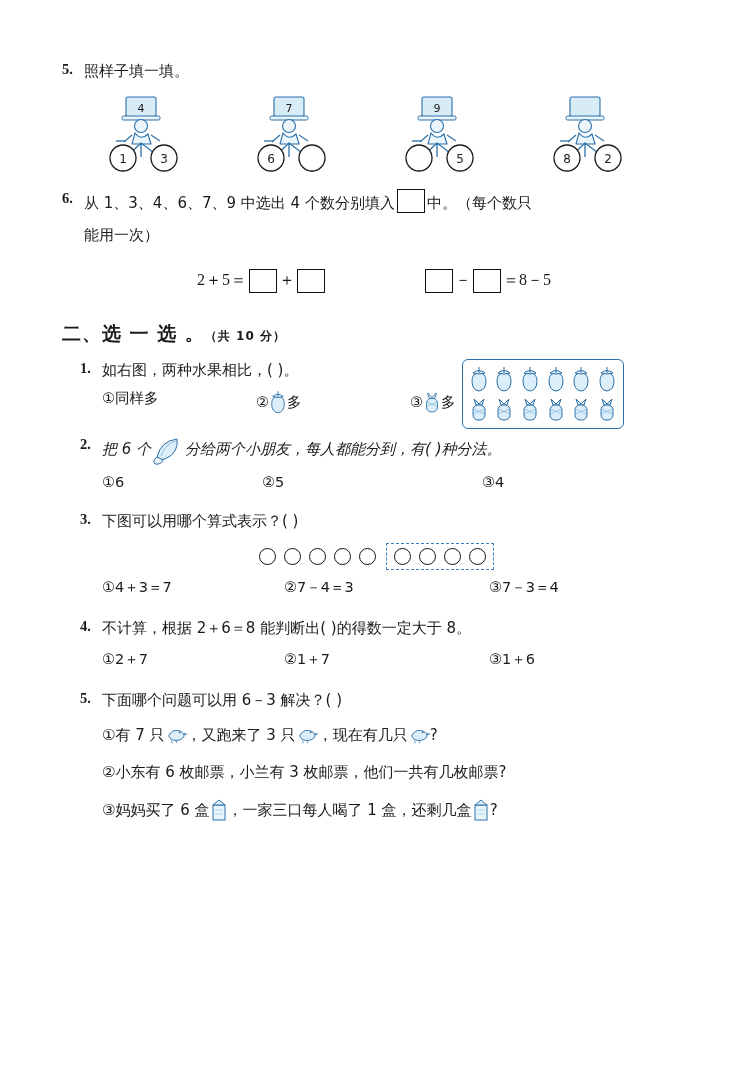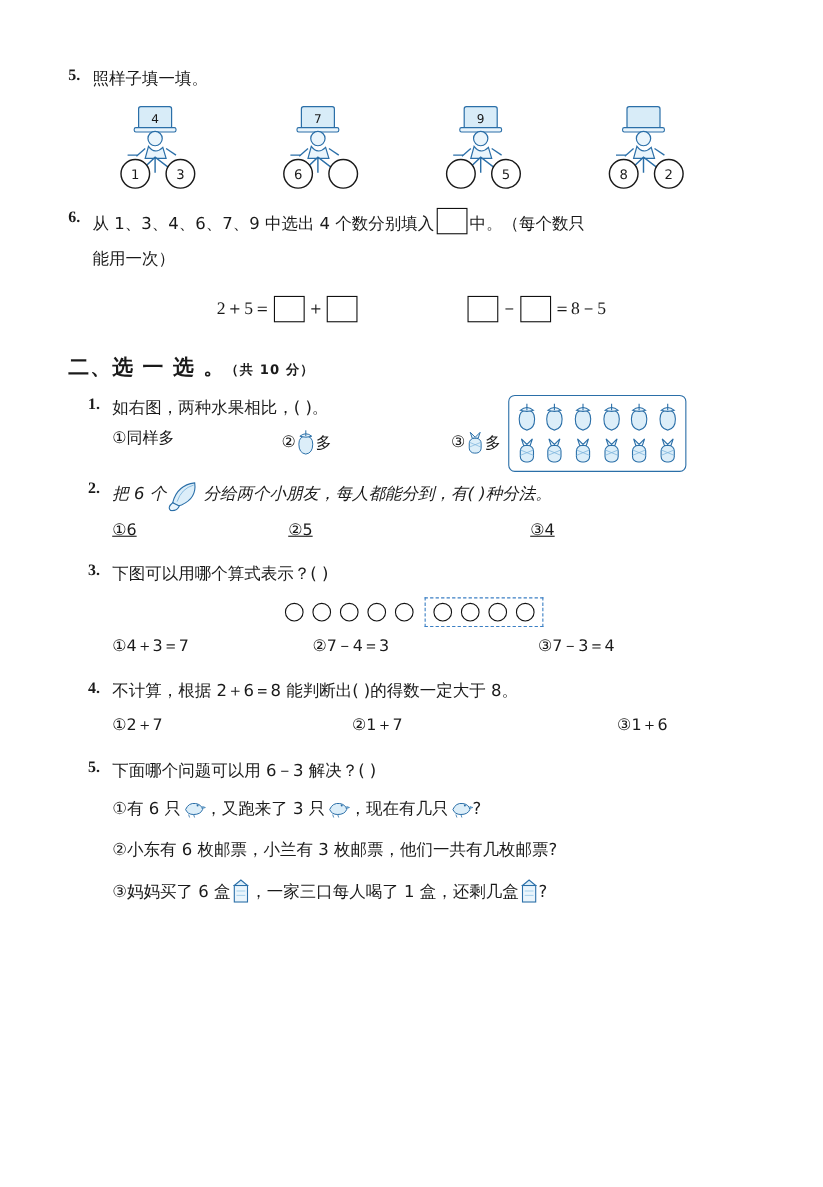--- a/index.html
+++ b/index.html
@@ -349,21 +349,21 @@
       <div class="q-text" style="display:flex; align-items:center;font-style:italic;">
         <span>把 6 个</span>
         <svg width="34" height="30" viewBox="0 0 34 30">
           <path d="M6 22 q4 -16 20 -18 q2 14 -12 20 q-5 2 -8 -2z" fill="#dceef9" stroke="#2b6fa8" stroke-width="1"></path>
           <path d="M10 21 q4 -12 15 -15" stroke="#7cb4dc" stroke-width="0.8" fill="none"></path>
           <path d="M6 22 q-5 4 -2 7 q6 1 8 -4z" fill="#eaf5fc" stroke="#2b6fa8" stroke-width="1"></path>
         </svg>
         <span>分给两个小朋友，每人都能分到，有(       )种分法。</span>
       </div>
     </div>
-    <div class="choices" style="padding-left:40px; margin-top:9px;text-decoration:underline;">
+    <div class="choices" style="padding-left:40px; margin-top:9px;">
       <div style="width:160px;">①6</div>
       <div style="width:220px;">②5</div>
       <div>③4</div>
     </div>
   </div>
 
   <div style="margin-top:20px;">
     <div class="q-row" style="padding-left:18px;">
       <div class="q-num">3.</div>
       <div class="q-text">下图可以用哪个算式表示？(          )</div>
@@ -386,35 +386,35 @@
       <div style="width:205px;">②7－4＝3</div>
       <div>③7－3＝4</div>
     </div>
   </div>
 
   <div style="margin-top:20px;">
     <div class="q-row" style="padding-left:18px;">
       <div class="q-num">4.</div>
       <div class="q-text">不计算，根据 2＋6＝8 能判断出(       )的得数一定大于 8。</div>
     </div>
-    <div class="choices" style="padding-left:40px; margin-top:9px;gap:36px;">
+    <div class="choices" style="padding-left:40px; margin-top:9px;">
       <div style="width:182px;">①2＋7</div>
       <div style="width:205px;">②1＋7</div>
       <div>③1＋6</div>
     </div>
   </div>
 
   <div style="margin-top:20px;">
     <div class="q-row" style="padding-left:18px;">
       <div class="q-num">5.</div>
       <div class="q-text">下面哪个问题可以用 6－3 解决？(        )</div>
     </div>
 
     <div class="q-text" style="padding-left:40px; margin-top:12px; display:flex; align-items:center;">
-      <span>①有 6 只</span>
+      <span>①有 7 只</span>
       <svg width="22" height="20" viewBox="0 0 24 22">
           <path d="M4 12 q3 -7 10 -6 q6 1 7 6 q-2 5 -9 5 q-6 0 -8 -5z" fill="#dceef9" stroke="#2b6fa8" stroke-width="1"></path>
           <circle cx="16" cy="8" r="1" fill="#2b6fa8"></circle>
           <path d="M21 9 l3 1 l-3 1z" fill="#8fc4e6" stroke="#2b6fa8" stroke-width="0.6"></path>
           <path d="M7 17 l1 3 M12 17 l1 3" stroke="#2b6fa8" stroke-width="0.8"></path>
         </svg>
       <span>，又跑来了 3 只</span>
       <svg width="22" height="20" viewBox="0 0 24 22">
           <path d="M4 12 q3 -7 10 -6 q6 1 7 6 q-2 5 -9 5 q-6 0 -8 -5z" fill="#dceef9" stroke="#2b6fa8" stroke-width="1"></path>
           <circle cx="16" cy="8" r="1" fill="#2b6fa8"></circle>

